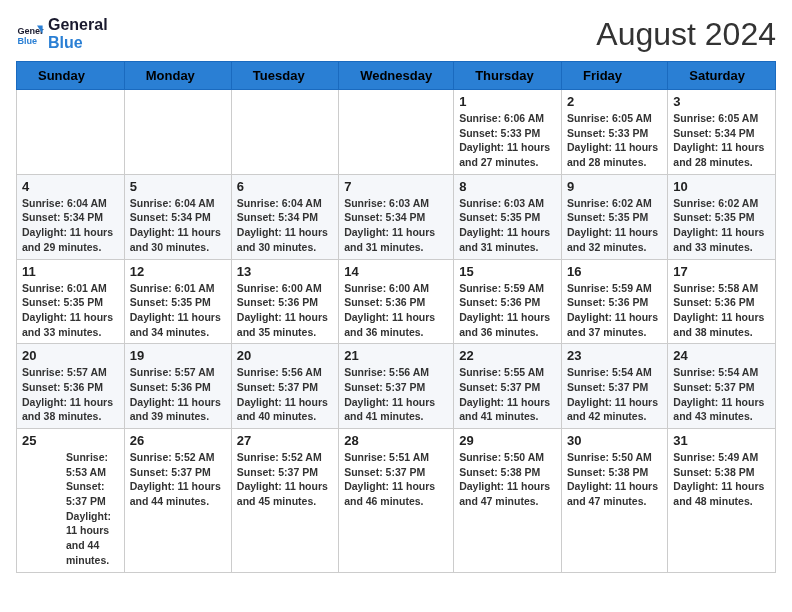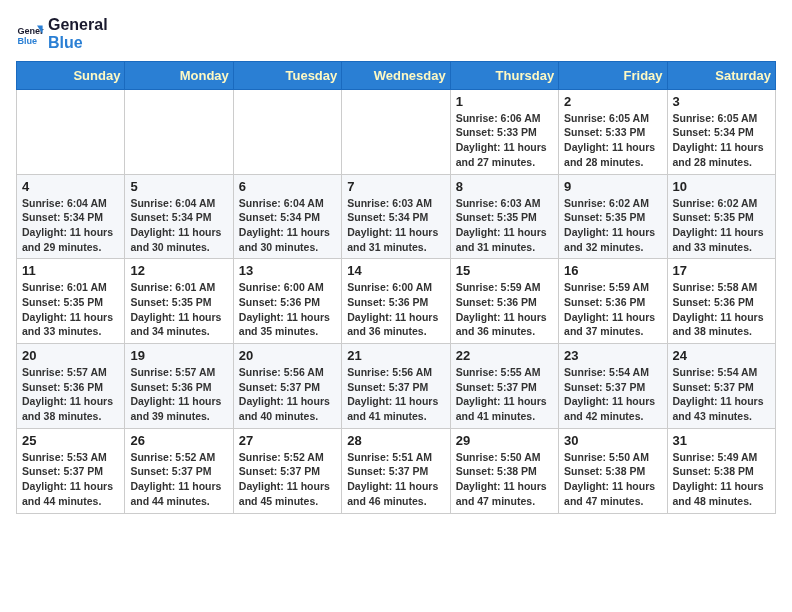--- a/index.html
+++ b/index.html
@@ -37,24 +37,24 @@
       font-size: 14px;
       color: #555;
     }
     .calendar {
       width: 100%;
       border-collapse: collapse;
       border: 1px solid #ccc;
     }
     .calendar th {
       background-color: #2a7fd4;
-      color: #fef9c3;
+      color: #000000;
       font-size: 13px;
-      padding: 6px 4px;
-      text-align: right;
+      padding: 6px 21px;
+      text-align: left;
       border: 1px solid #1a6abf;
     }
     .calendar td {
       vertical-align: top;
       border: 1px solid #ccc;
       padding: 4px 5px;
       width: calc(100% / 7);
       min-height: 80px;
       font-size: 11px;
       color: #222;
@@ -88,20 +88,21 @@
       <text x="2" y="20" font-size="13" font-weight="bold" fill="#1a1a2e">General</text>
       <text x="2" y="34" font-size="13" font-weight="bold" fill="#2a7fd4">Blue</text>
       <polygon points="30,8 38,8 38,20" fill="#2a7fd4"></polygon>
     </svg>
     <div style="display:flex;flex-direction:column;line-height:1.15;">
       <span style="font-size:16px;font-weight:bold;color:#1a1a2e;">General</span>
       <span style="font-size:16px;font-weight:bold;color:#2a7fd4;">Blue</span>
     </div>
   </div>
   <div class="title-block">
+    <div class="month-year">August 2024</div>
   </div>
 </div>
 
 <table class="calendar">
   <thead>
     <tr>
     <th>Sunday</th>
         <th>Monday</th>
         <th>Tuesday</th>
         <th>Wednesday</th>
@@ -263,21 +264,21 @@
         <td>
           <span class="day-num">24</span>
           <div class="day-info" style="white-space: pre-line;">Sunrise: 5:54 AM
 Sunset: 5:37 PM
 Daylight: 11 hours and 43 minutes.</div>
         </td>
       </tr>
       <tr>
         <td>
           <span class="day-num">25</span>
-          <div class="day-info" style="white-space: pre-line;">Sunrise: 5:53 AM
+          <div class="day-info" style="white-space: pre-line; margin-left: 44px;">Sunrise: 5:53 AM
 Sunset: 5:37 PM
 Daylight: 11 hours and 44 minutes.</div>
         </td>
         <td>
           <span class="day-num">26</span>
           <div class="day-info" style="white-space: pre-line;">Sunrise: 5:52 AM
 Sunset: 5:37 PM
 Daylight: 11 hours and 44 minutes.</div>
         </td>
         <td>

